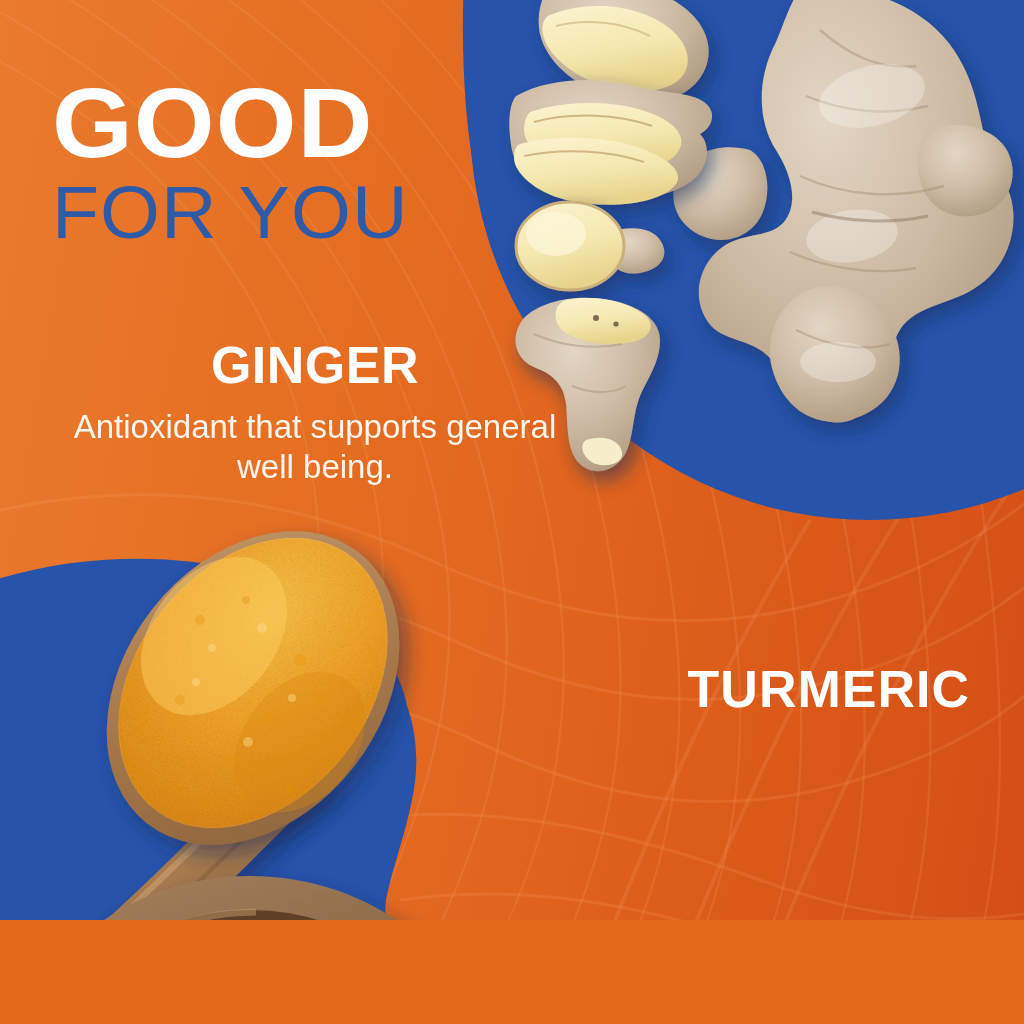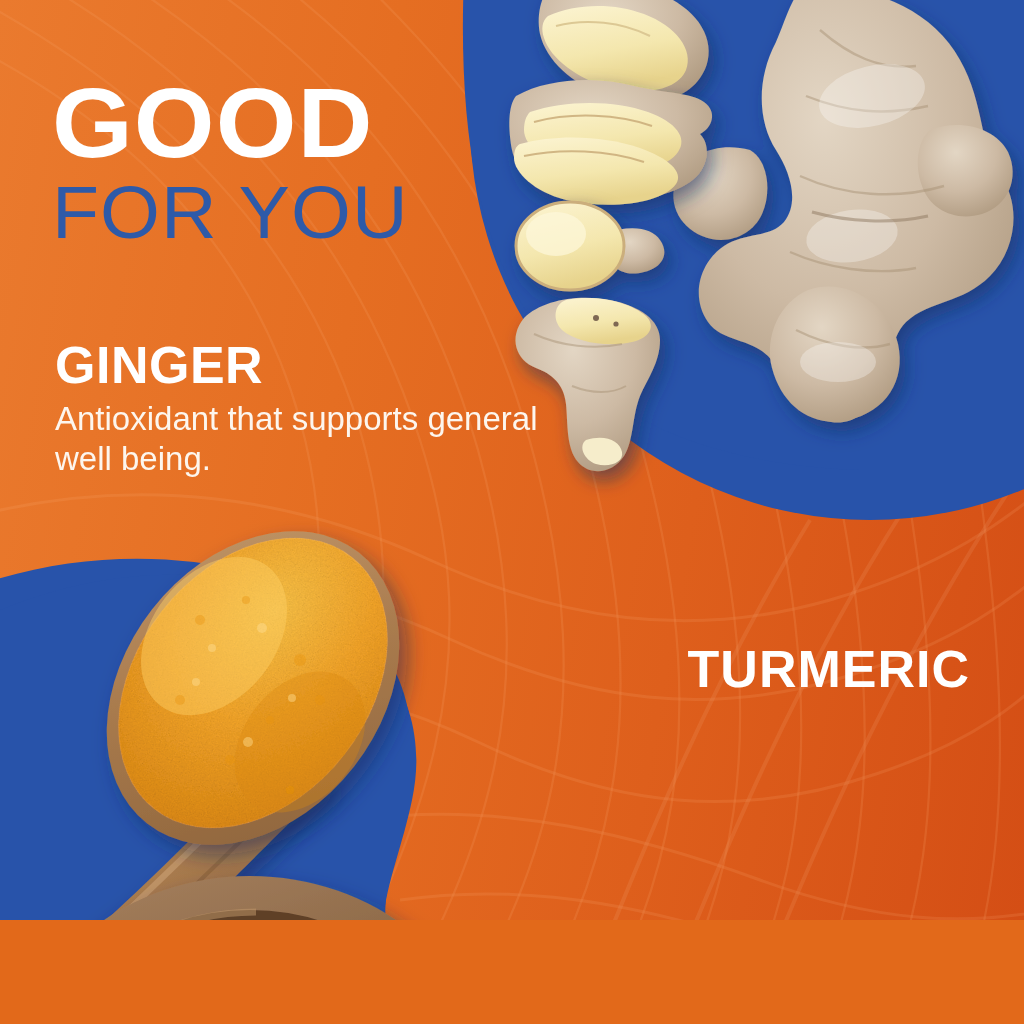--- a/index.html
+++ b/index.html
@@ -35,25 +35,25 @@
     transform:scaleX(1.04);transform-origin:left center;
   }
 
   .block{position:absolute;}
   .block .title{
     font-size:52px;font-weight:700;color:#FFFFFF;letter-spacing:.5px;
     line-height:1.05;margin:0;
   }
   .block .body{
     font-size:33px;font-weight:400;color:#FDF6EE;line-height:1.22;
-    margin:6px 0 0 0;
-  }
-
-  #ginger-block{left:55px;top:338px;width:520px;text-align:left;}
-  #turmeric-block{right:54px;top:642px;width:530px;text-align:right;}
+    margin:14px 0 0 0;
+  }
+
+  #ginger-block{left:55px;top:338px;width:520px;text-align:center;}
+  #turmeric-block{right:54px;top:662px;width:530px;text-align:right;}
   #turmeric-block .title{letter-spacing:1px;}
 </style>
 </head>
 <body>
 
 <div class="poster">
 
   <div class="bg"></div>
 
   <svg class="bg-texture" viewBox="0 0 1024 1024" preserveAspectRatio="none">

